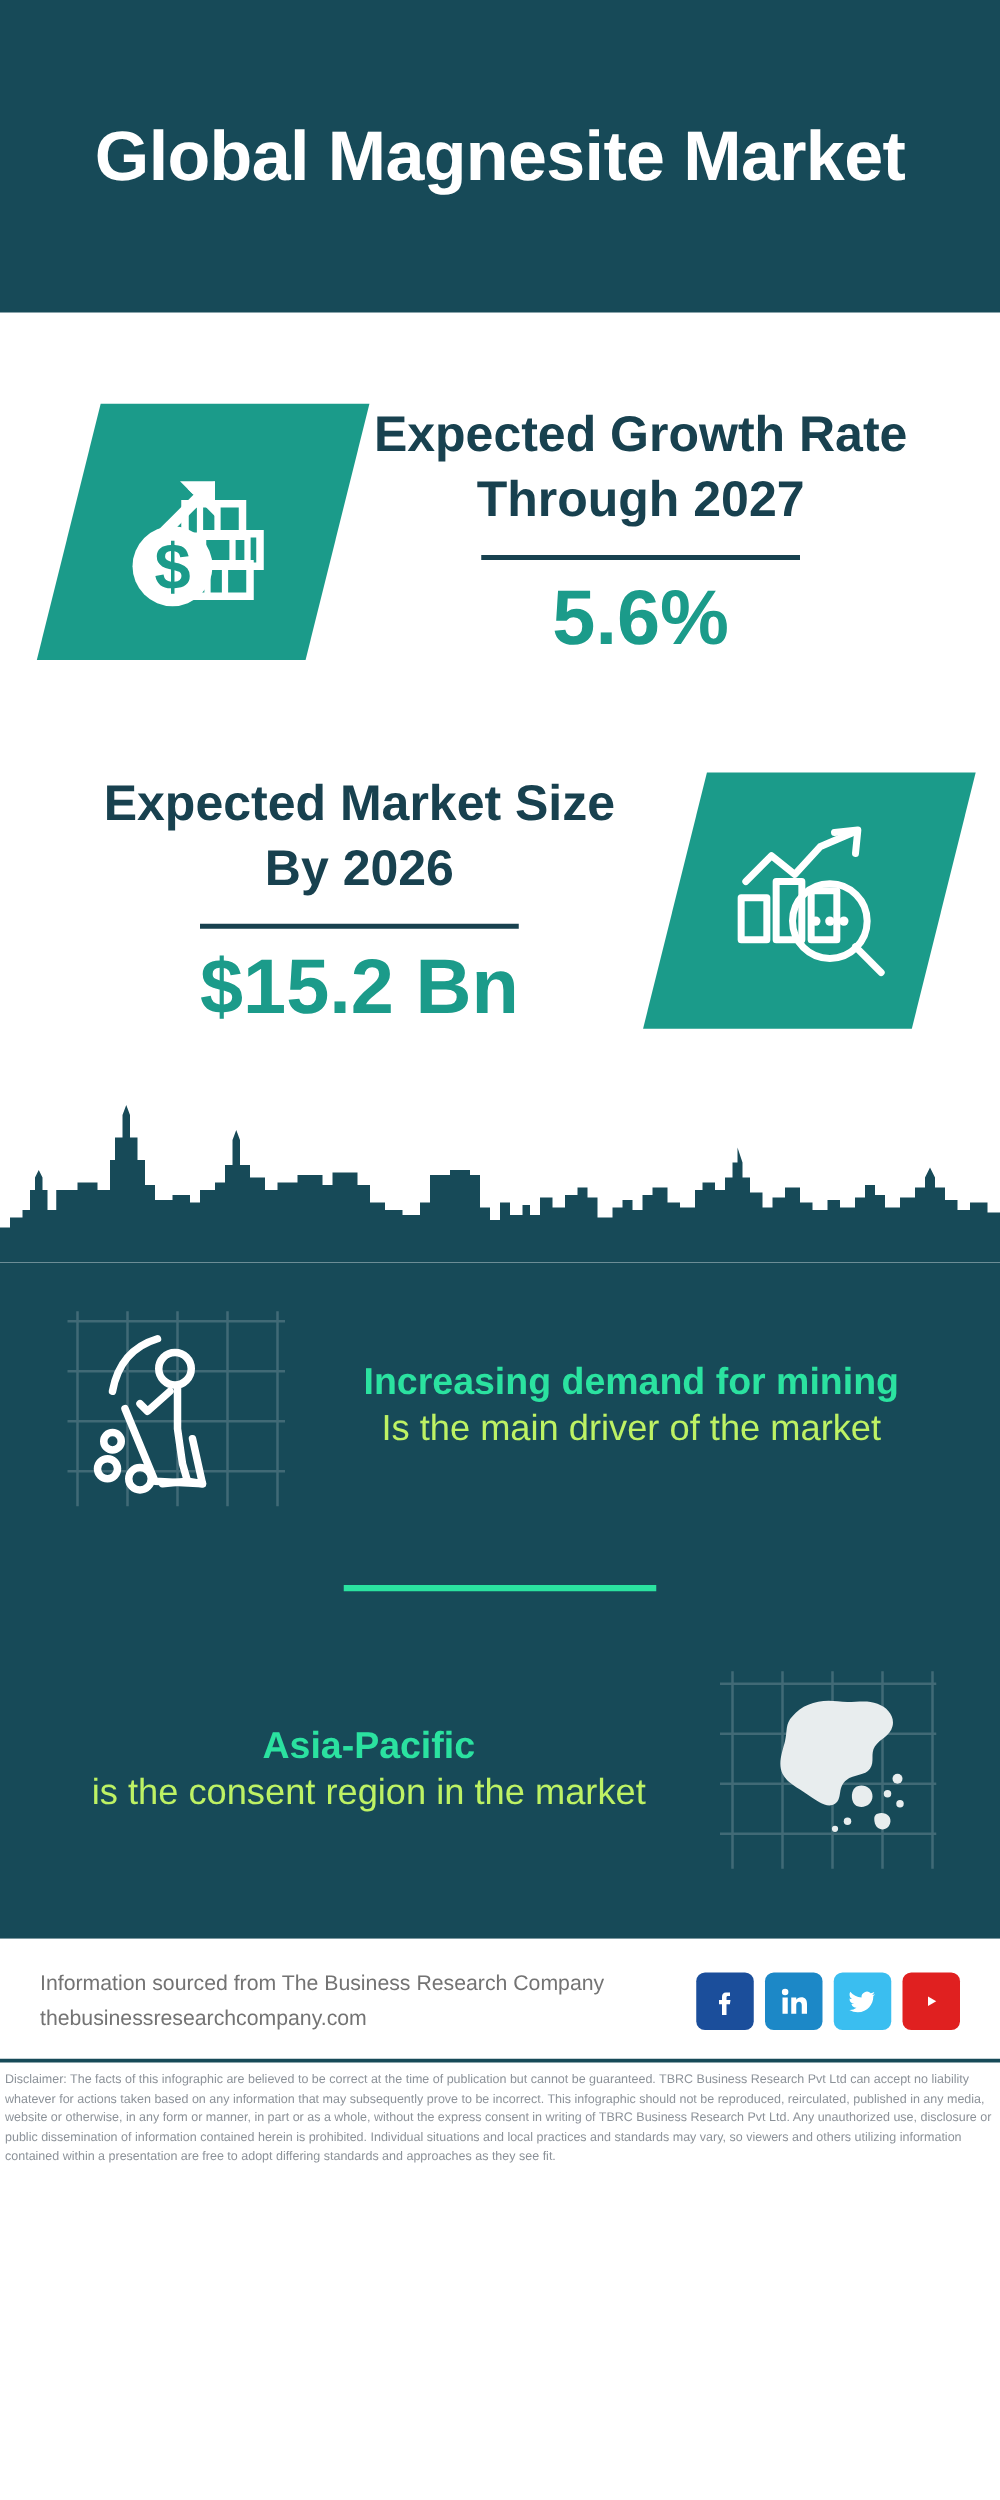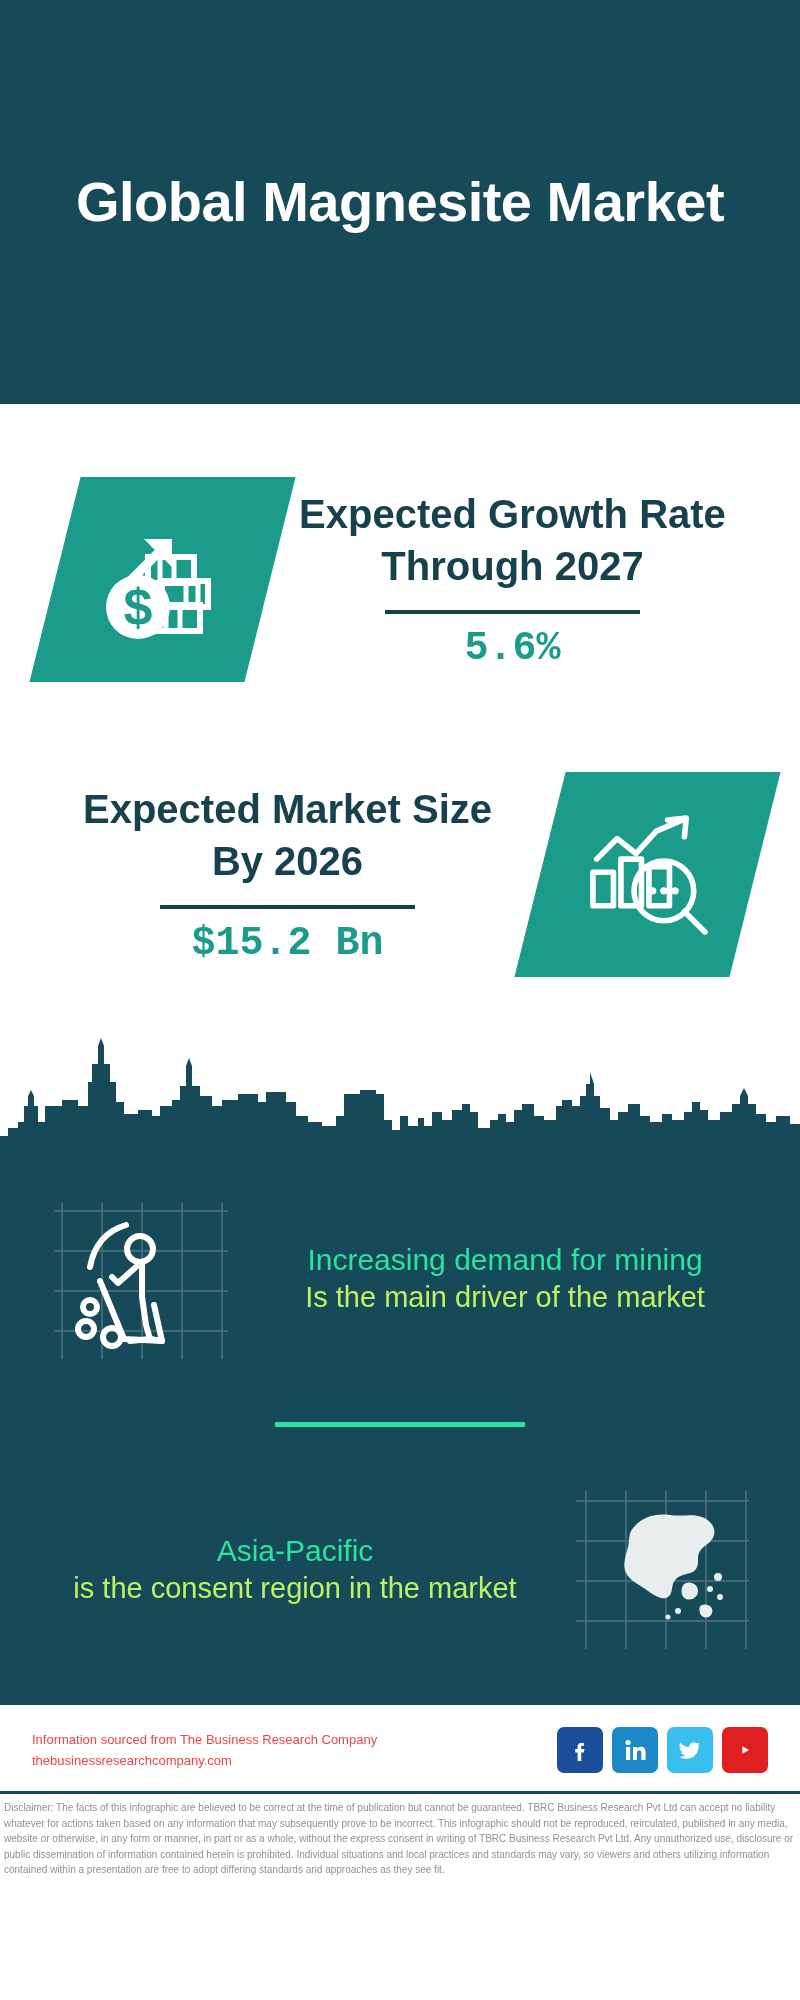--- a/index.html
+++ b/index.html
@@ -15,21 +15,21 @@
     width:800px;
     min-height:2000px;
     position:relative;
     background:#ffffff;
     overflow:hidden;
   }
 
   
   .header {
     background:#174A58;
-    height:404px;
+    height:250px;
     display:flex;
     align-items:center;
     justify-content:center;
     padding:0 60px;
   }
   .header-title {
     color:#ffffff;
     font-size:56px;
     font-weight:bold;
     line-height:1.12;
@@ -75,24 +75,23 @@
     line-height:1.3;
   }
   .stat-rule {
     width:255px;
     height:4px;
     background:#18414F;
     margin:18px auto 14px auto;
   }
   .stat-value {
     color:#1B9B8A;
-    font-size:40px;
+    font-size:62px;
     font-weight:bold;
     line-height:1.05;
-    font-family:Liberation Mono, monospace;
   }
 
   .block1 { height:260px; margin-top:45px; }
   .block2 { height:260px; margin-top:35px; }
 
   
   .skyline-wrap {
     margin-top:30px;
     position:relative;
     line-height:0;
@@ -117,21 +116,21 @@
     justify-content:center;
   }
   .insight-text {
     flex:1;
     text-align:center;
     padding:0 6px;
   }
   .insight-head {
     color:#2BE2A0;
     font-size:30px;
-    font-weight:normal;
+    font-weight:bold;
     line-height:1.25;
   }
   .insight-body {
     color:#bef264;
     font-size:29px;
     font-weight:normal;
     line-height:1.3;
   }
   .divider {
     width:250px;
@@ -142,22 +141,22 @@
 
   
   .footer {
     background:#ffffff;
     display:flex;
     align-items:center;
     justify-content:space-between;
     padding:22px 32px 18px 32px;
   }
   .source {
-    color:#ef4444;
-    font-size:13px;
+    color:#737373;
+    font-size:17px;
     line-height:1.65;
   }
   .socials { display:flex; align-items:center; gap:9px; }
   .social {
     width:46px; height:46px;
     border-radius:7px;
     display:flex; align-items:center; justify-content:center;
   }
   .social svg { display:block; }
 

